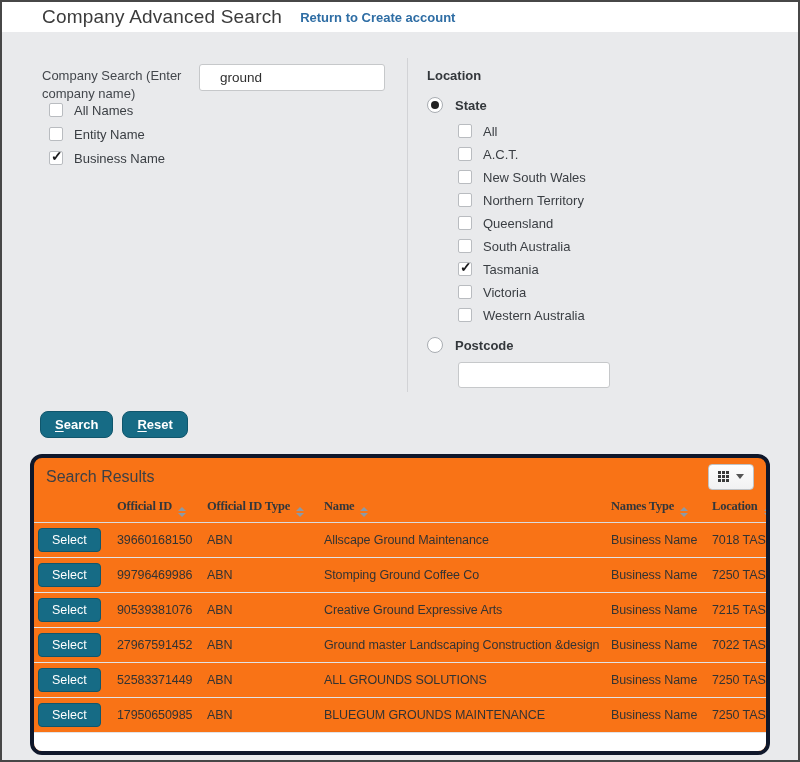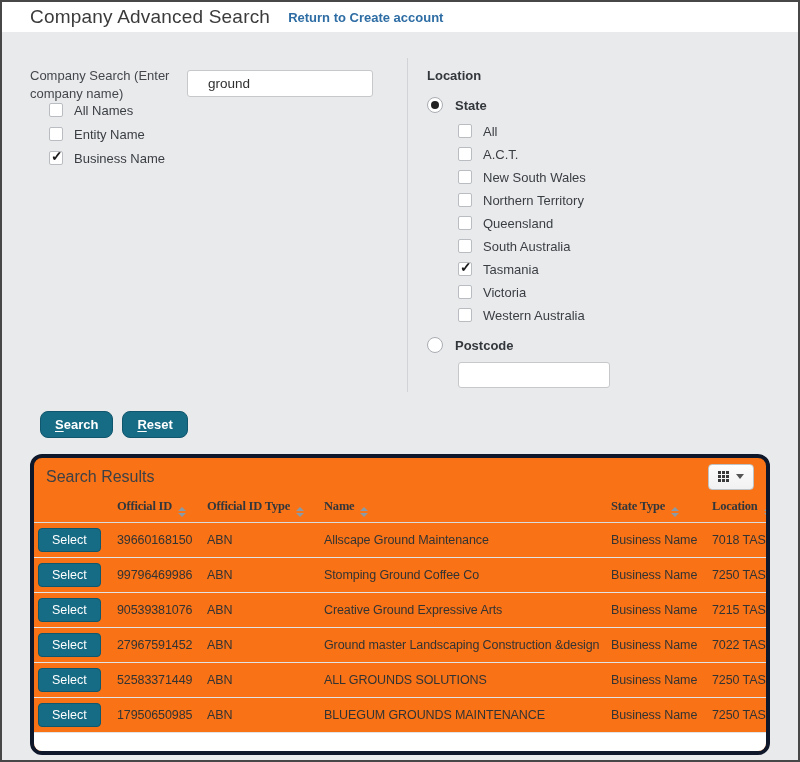--- a/index.html
+++ b/index.html
@@ -2,31 +2,31 @@
 <html><head>
 <meta charset="utf-8">
 <style>
   * { margin:0; padding:0; box-sizing:border-box; }
   html,body { background:#ffffff; }
   body { font-family:"Liberation Sans", sans-serif; color:#333; }
 
   .frame { width:800px; height:762px; border:2px solid #474747; background:#e9eaec; overflow:hidden; }
 
   
-  .page-header { height:30px; background:#ffffff; display:flex; align-items:center; padding-left:28px; }
+  .page-header { height:30px; background:#ffffff; display:flex; align-items:center; padding-left:40px; }
   .page-title { font-size:19px; color:#3b3b3b; font-weight:400; letter-spacing:0.2px; }
   .return-link { margin-left:18px; font-size:13px; font-weight:700; color:#2e6da4; text-decoration:none; cursor:pointer; }
 
   
   .content { height:728px; background:#e9eaec; }
 
   .form-area { position:relative; height:372px; }
   .v-divider { position:absolute; left:405px; top:26px; height:334px; width:1px; background:#d2d3d6; }
 
-  .search-row { position:absolute; left:28px; top:32px; display:flex; align-items:center; }
+  .search-row { position:absolute; left:40px; top:32px; display:flex; align-items:flex-start; }
   .field-label { width:157px; font-size:13px; line-height:1.4; color:#43474c; padding-top:3px; }
   .text-input { width:186px; height:27px; border:1px solid #c6c8ca; border-radius:3px; background:#fff;
                 font-family:"Liberation Sans", sans-serif; font-size:13.5px; color:#2f2f2f; padding:0 20px; outline:none; }
 
   .name-options { position:absolute; left:47px; top:70px; }
   .check-item { display:flex; align-items:center; height:16px; margin-bottom:8px; cursor:pointer; }
   .check-item .lbl { margin-left:11px; font-size:13px; color:#3a3e43; white-space:nowrap; }
 
   .checkbox { position:relative; width:14px; height:14px; background:#fff; border:1px solid #b9bcc0; border-radius:2px; flex:0 0 auto; }
   .checkbox.checked::after { content:"\2713"; position:absolute; left:1px; top:-4px; font-size:14px; font-weight:700; color:#1c1c1e; }
@@ -212,21 +212,21 @@
                   <i class="down"></i>
                 </span></th>
             <th><span>Official ID Type</span><span class="sort">
                   <i class="up"></i>
                   <i class="down"></i>
                 </span></th>
             <th><span>Name</span><span class="sort">
                   <i class="up"></i>
                   <i class="down"></i>
                 </span></th>
-            <th><span>State Type</span><span class="sort">
+            <th><span>Names Type</span><span class="sort">
                   <i class="up"></i>
                   <i class="down"></i>
                 </span></th>
             <th><span>Location</span><span class="sort">
                   <i class="up"></i>
                   <i class="down"></i>
                 </span></th>
           </tr>
         </thead>
         <tbody>

